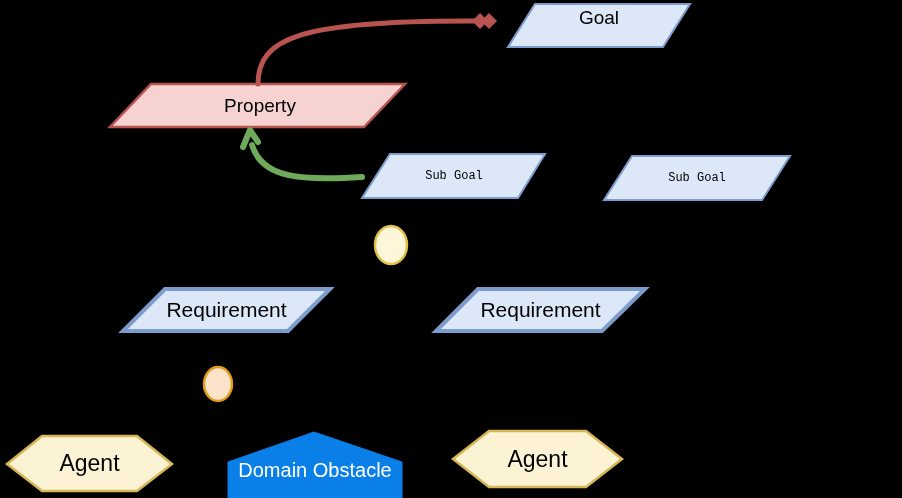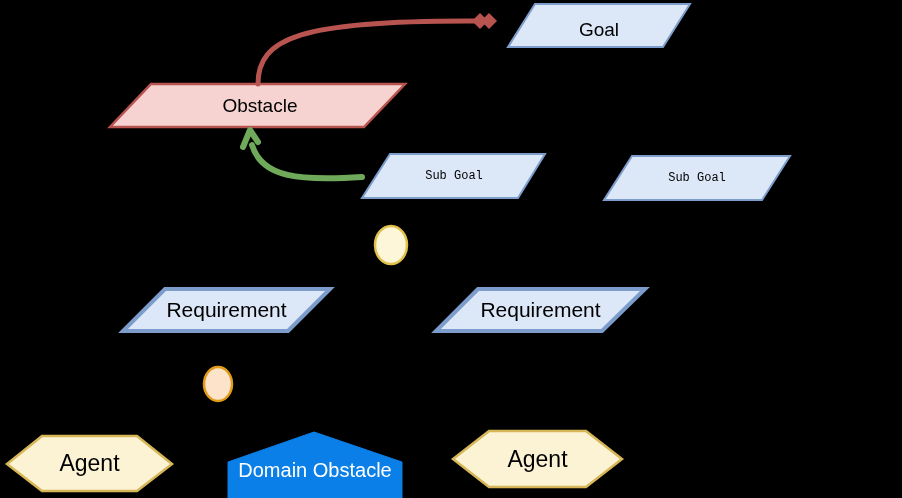--- a/index.html
+++ b/index.html
@@ -77,23 +77,23 @@
 
     <polygon points="481,21 489,13 497,21 489,29" fill="#B85450"></polygon>
     <polygon points="472,21 480,13 488,21 480,29" fill="#B85450"></polygon>
 
     <path d="M 362,177 C 300,181 262,178 252,145" fill="none" stroke="#6FA95A" stroke-width="6" stroke-linecap="round"></path>
 
     <path d="M 243,147 L 250,130 L 258,142" fill="none" stroke="#6FA95A" stroke-width="6" stroke-linecap="round" stroke-linejoin="round"></path>
 
   </svg>
 
-  <div class="node-label lbl-goal" style="left:508px; top:12px; width:182px; height:36px;">Goal</div>
+  <div class="node-label lbl-goal" style="left:508px; top:0; width:182px; height:36px;">Goal</div>
 
-  <div class="node-label lbl-obstacle" style="left:115px; top:84px; width:290px; height:44px;">Obstacle</div>
+  <div class="node-label lbl-obstacle" style="left:115px; top:84px; width:290px; height:44px;">Property</div>
 
   <div class="node-label lbl-subgoal" style="left:363px; top:154px; width:182px; height:44px;">Sub Goal</div>
 
   <div class="node-label lbl-subgoal" style="left:604px; top:156px; width:186px; height:44px;">Sub Goal</div>
 
   <div class="node-label lbl-req" style="left:123px; top:289px; width:207px; height:42px;">Requirement</div>
 
   <div class="node-label lbl-req" style="left:436px; top:289px; width:209px; height:42px;">Requirement</div>
 
   <div class="node-label lbl-agent" style="left:7px; top:436px; width:165px; height:55px;">Agent</div>

